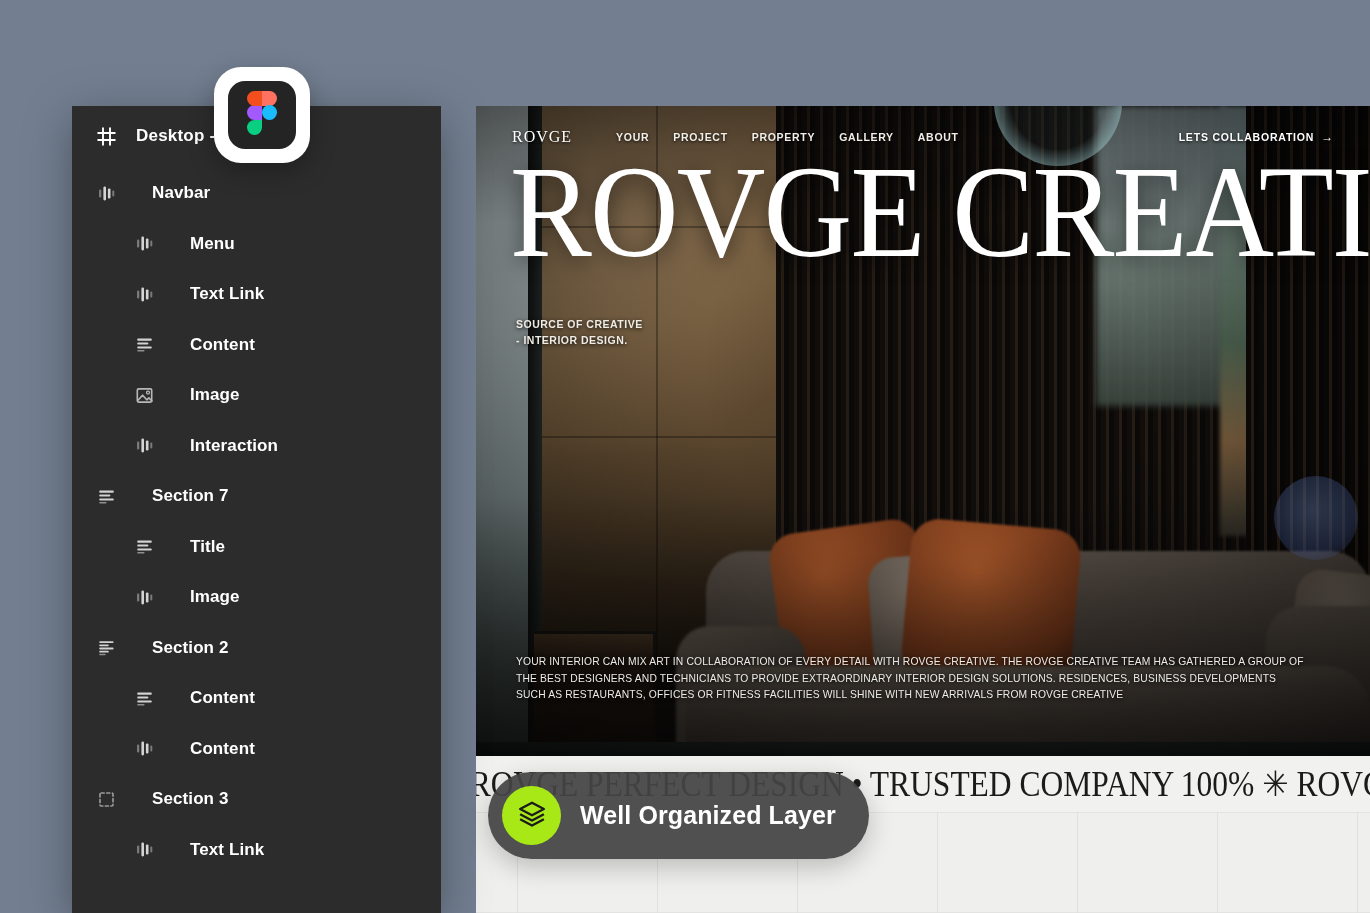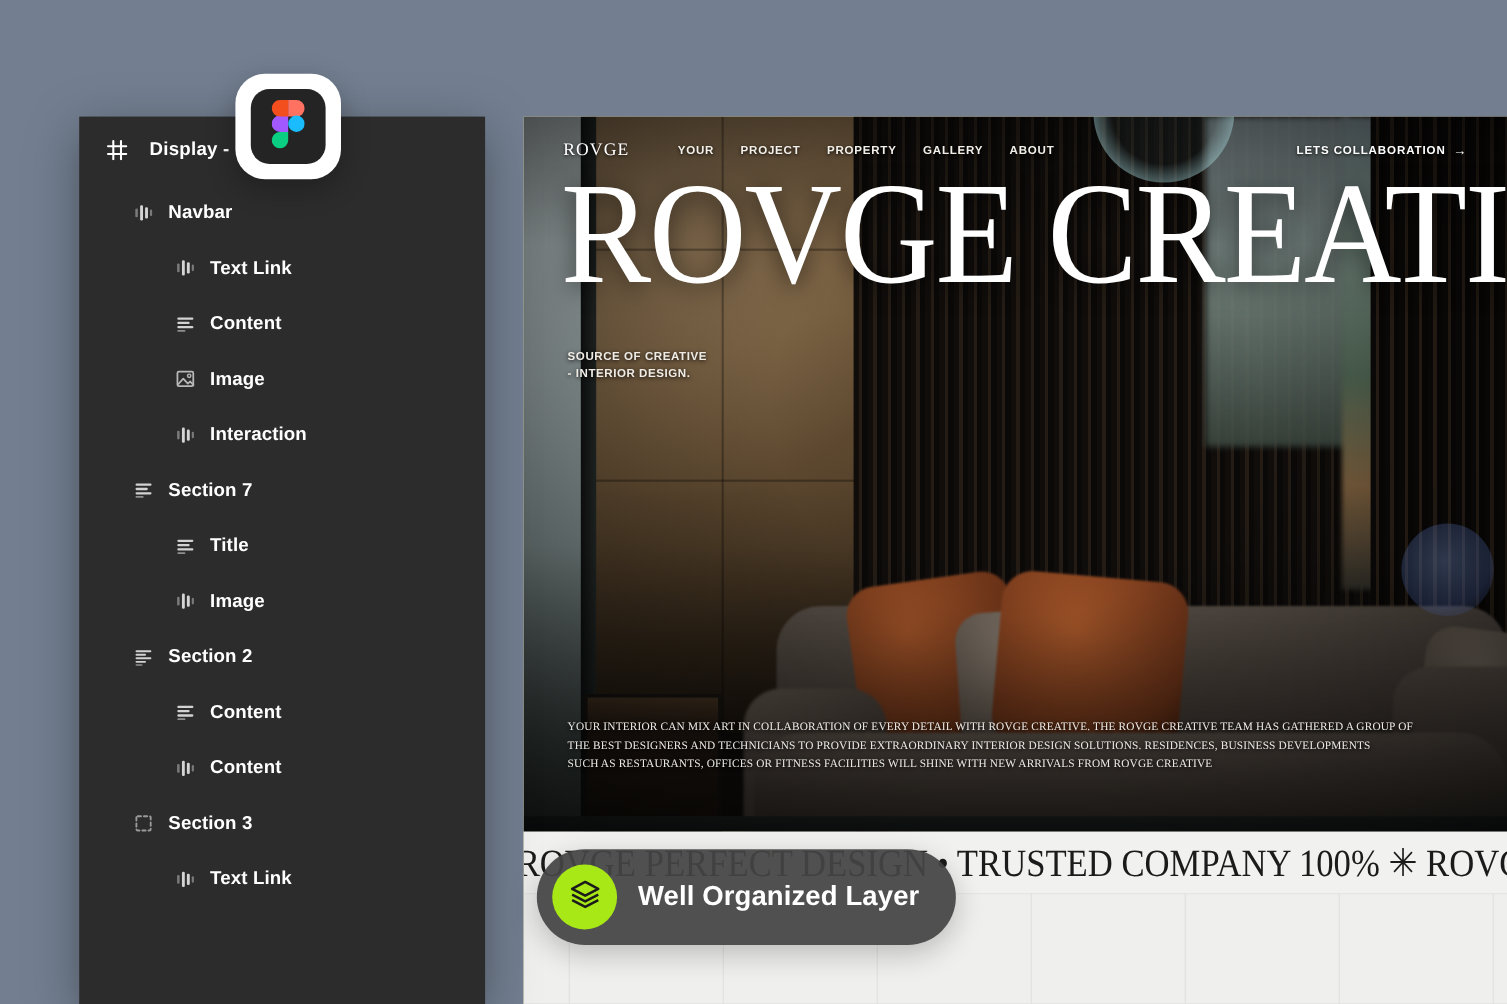--- a/index.html
+++ b/index.html
@@ -196,21 +196,20 @@
     color:#efece6; font-size:10.5px; font-weight:600;
     letter-spacing:.5px; line-height:1.55;
     text-shadow:0 1px 4px rgba(0,0,0,.9);
   }
   .hero-para{
     position:absolute; left:40px; top:548px; z-index:5;
     width:830px;
     color:#eceae6; font-size:10.3px; font-weight:500;
     letter-spacing:.15px; line-height:1.62;
     text-shadow:0 1px 4px rgba(0,0,0,.95);
-    font-family:Liberation Serif, serif;
   }
 
   
   .marquee{
     position:absolute; left:0; top:650px; width:894px; height:56px;
     background:#f1f1ef; overflow:hidden;
     display:flex; align-items:center;
   }
   .marquee-text{
     white-space:nowrap; color:#1b1b1b;
@@ -240,23 +239,22 @@
   }
   .panel-head .ptitle{
     color:#fff; font-size:17px; font-weight:700; letter-spacing:.2px;
     white-space:nowrap;
   }
   .rows{ padding-top:2px; }
   .row{
     display:flex; align-items:center;
     height:50.5px;
     padding-left:25px;
-    gap:13px;
+    gap:36px;
     cursor:default;
-    margin-left:24px;
   }
   .row.lvl1{ padding-left:63px; }
   .row .lbl{
     color:#fff; font-size:17px; font-weight:600; letter-spacing:.1px;
     white-space:nowrap;
   }
   .ico{ width:19px; height:19px; flex:0 0 19px; display:block; }
   .ico svg{ display:block; width:19px; height:19px; }
 
   
@@ -370,34 +368,45 @@
   </div>
 </div>
 
 <div class="panel">
   <div class="panel-head">
     <span class="ico">
       <svg viewBox="0 0 19 19" fill="none">
         <path d="M6 1.2V17.8M13 1.2V17.8M1.2 6H17.8M1.2 13H17.8" stroke="#ffffff" stroke-width="1.9" stroke-linecap="round"></path>
       </svg>
     </span>
-    <span class="ptitle">Display -</span>
+    <span class="ptitle">Desktop -</span>
   </div>
 
   <div class="rows" id="layer-rows">
       <div class="row">
         <span class="ico">
           <svg viewBox="0 0 19 19" fill="none">
             <rect x="2" y="5.5" width="2.3" height="8" rx="1" fill="#7a7a7a"></rect>
             <rect x="6.4" y="2.6" width="2.6" height="13.8" rx="1.1" fill="#d4d4d4"></rect>
             <rect x="10.9" y="4.4" width="2.6" height="10.2" rx="1.1" fill="#d4d4d4"></rect>
             <rect x="15.3" y="6.5" width="2" height="6" rx="1" fill="#7a7a7a"></rect>
           </svg>
         </span>
         <span class="lbl">Navbar</span>
+      </div>
+      <div class="row lvl1">
+        <span class="ico">
+          <svg viewBox="0 0 19 19" fill="none">
+            <rect x="2" y="5.5" width="2.3" height="8" rx="1" fill="#7a7a7a"></rect>
+            <rect x="6.4" y="2.6" width="2.6" height="13.8" rx="1.1" fill="#d4d4d4"></rect>
+            <rect x="10.9" y="4.4" width="2.6" height="10.2" rx="1.1" fill="#d4d4d4"></rect>
+            <rect x="15.3" y="6.5" width="2" height="6" rx="1" fill="#7a7a7a"></rect>
+          </svg>
+        </span>
+        <span class="lbl">Menu</span>
       </div>
       <div class="row lvl1">
         <span class="ico">
           <svg viewBox="0 0 19 19" fill="none">
             <rect x="2" y="5.5" width="2.3" height="8" rx="1" fill="#7a7a7a"></rect>
             <rect x="6.4" y="2.6" width="2.6" height="13.8" rx="1.1" fill="#d4d4d4"></rect>
             <rect x="10.9" y="4.4" width="2.6" height="10.2" rx="1.1" fill="#d4d4d4"></rect>
             <rect x="15.3" y="6.5" width="2" height="6" rx="1" fill="#7a7a7a"></rect>
           </svg>
         </span>

